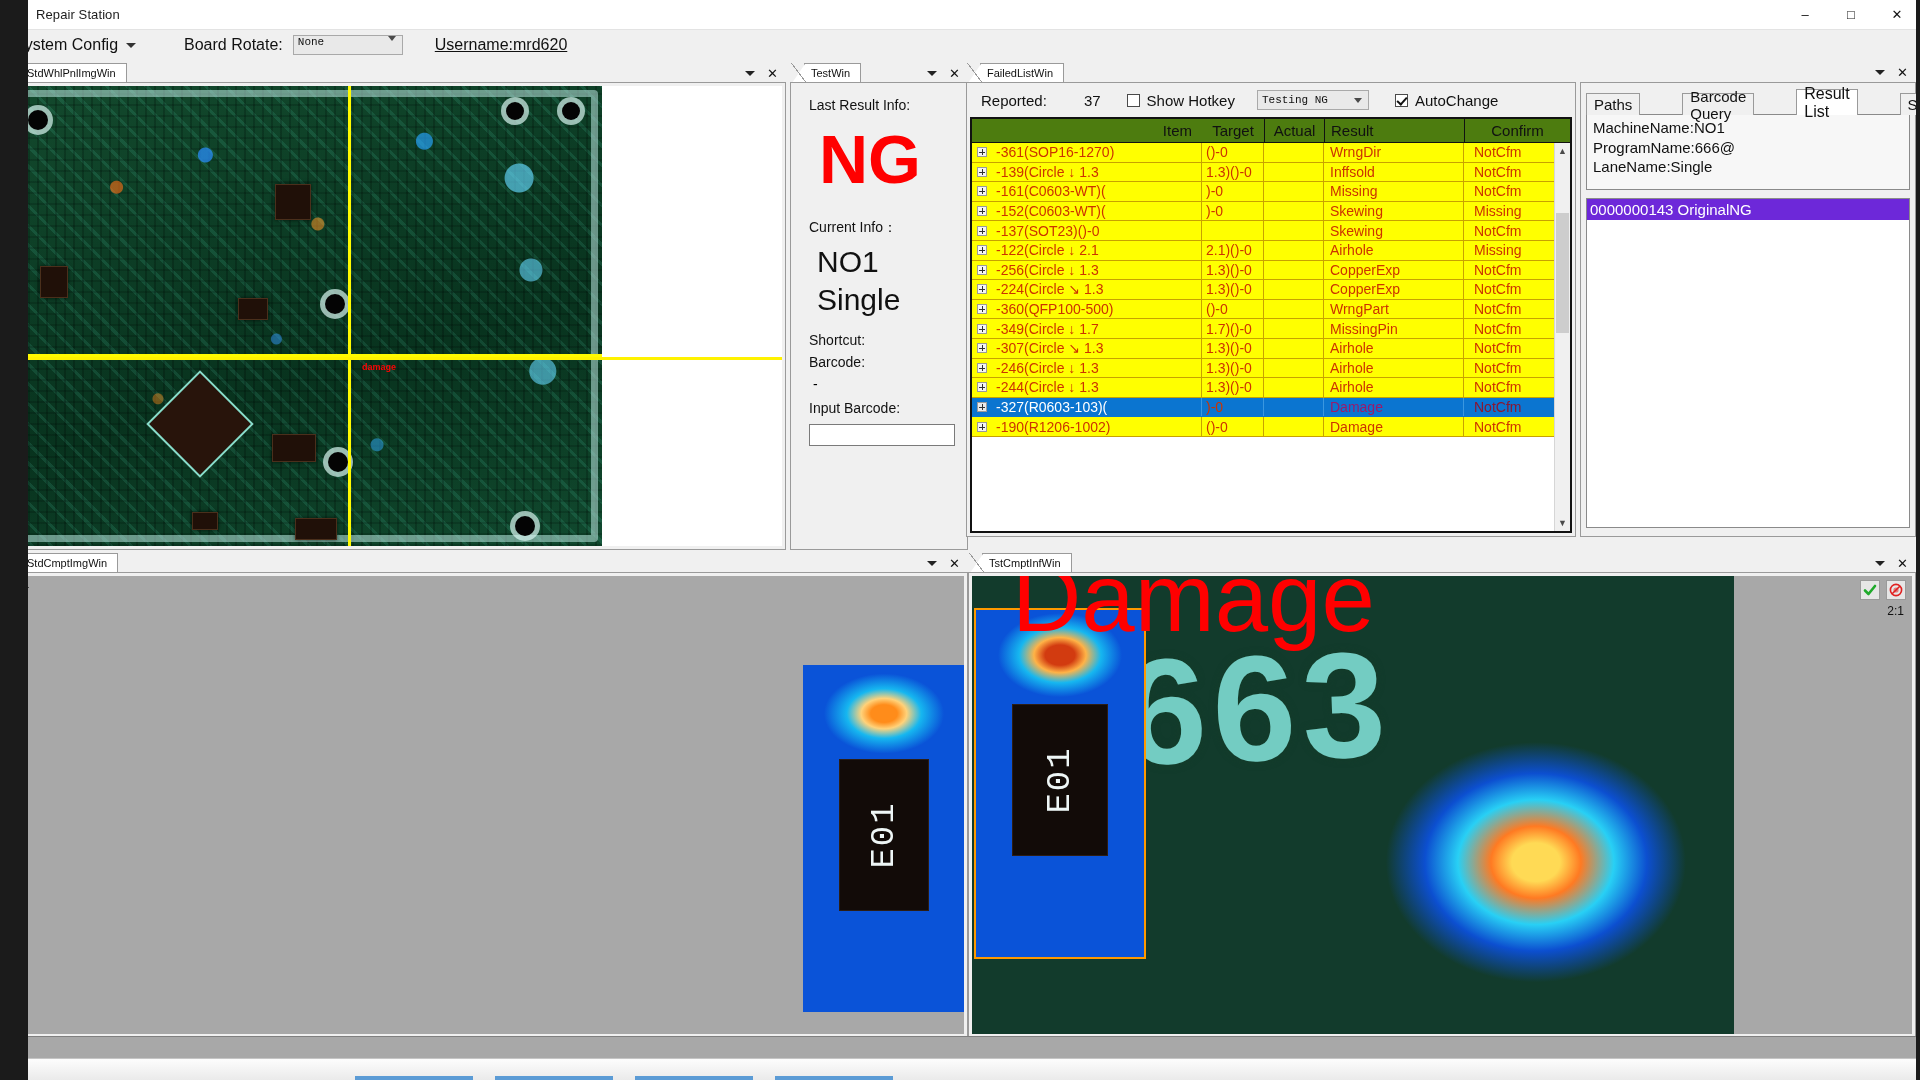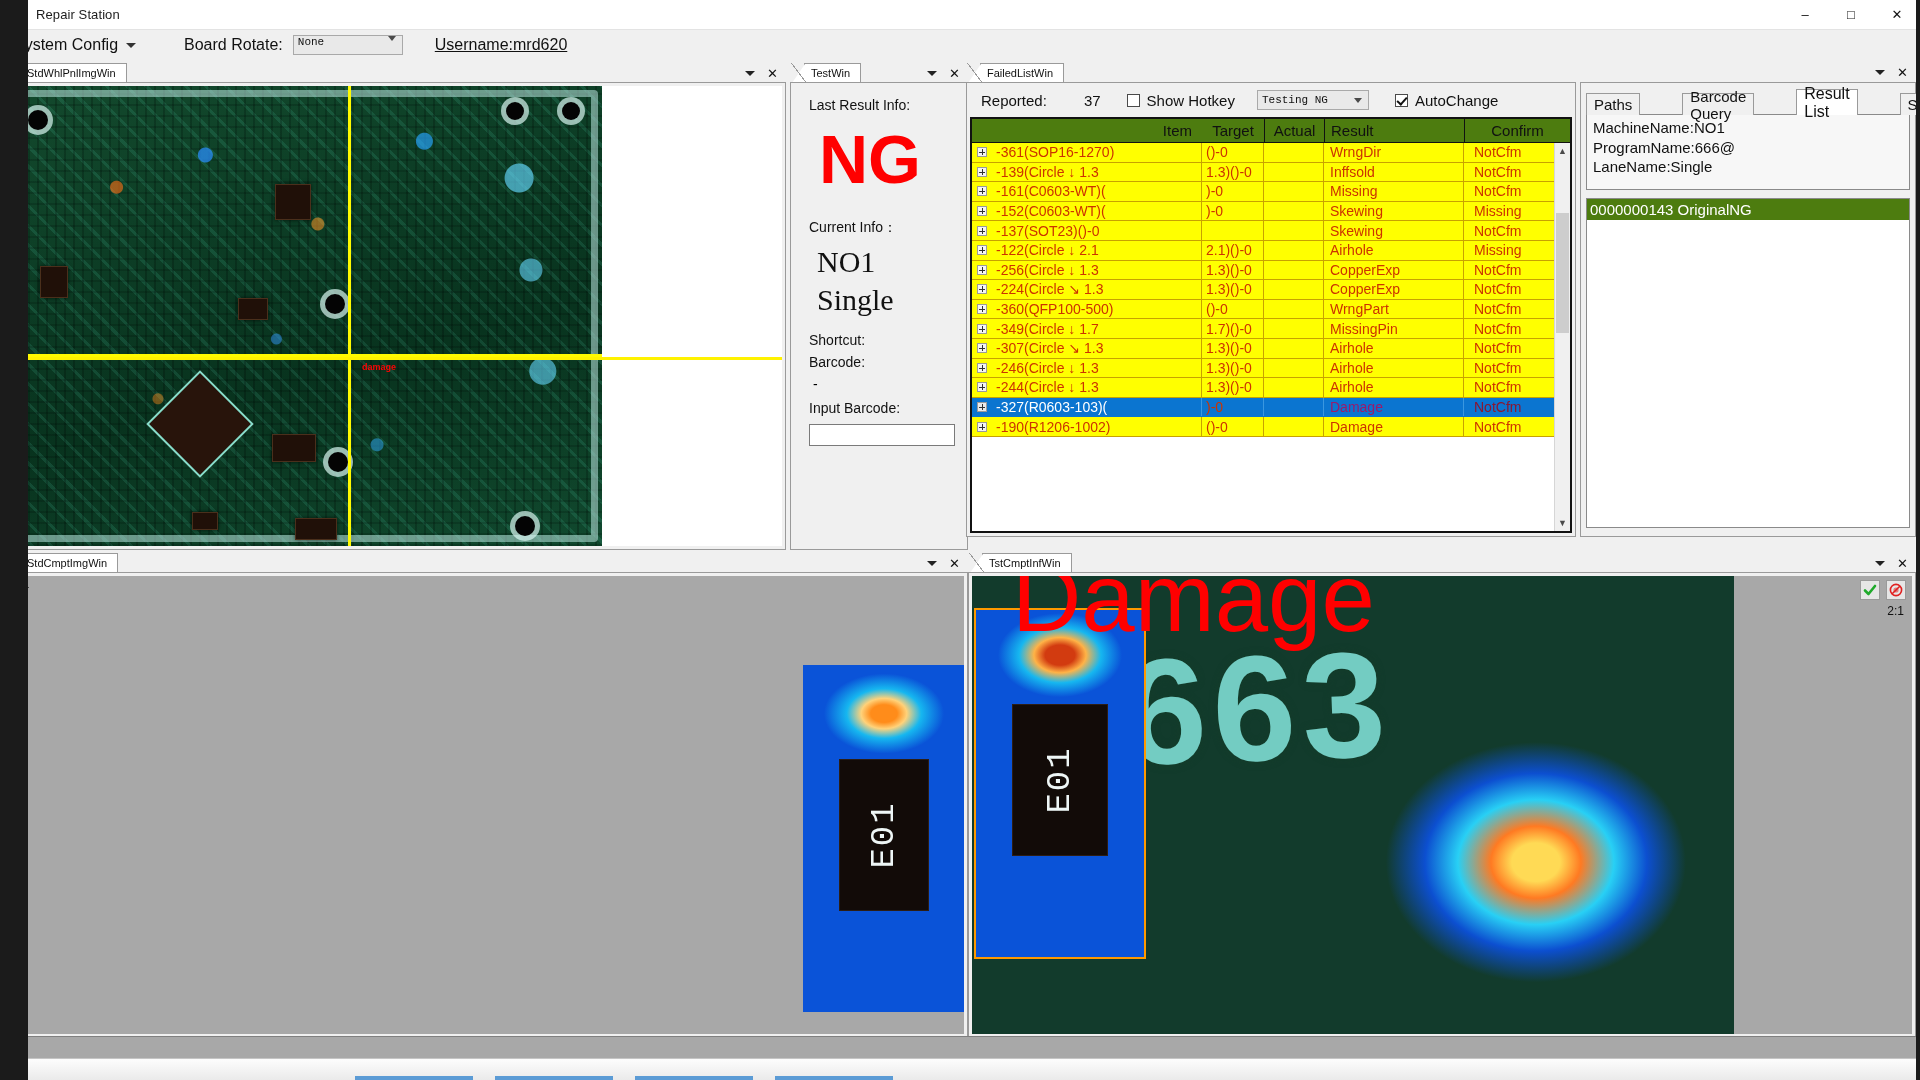--- a/index.html
+++ b/index.html
@@ -164,21 +164,21 @@
   }
 
   
   #p-testwin { left: 790px; top: 62px; width: 178px; height: 488px; }
   .tw-body { padding: 14px 12px 0 18px; }
   .tw-lbl { font-size: 14px; color: #111; margin-bottom: 6px; }
   .tw-ng {
     font-size: 68px; font-weight: bold; color: #f00;
     line-height: 1; margin: 12px 0 26px 10px;
   }
-  .tw-big { font-size: 30px; color: #111; line-height: 1.25; margin-left: 8px; font-family: Liberation Serif, serif; }
+  .tw-big { font-size: 30px; color: #111; line-height: 1.25; margin-left: 8px; }
   .tw-gap { height: 14px; }
   .tw-dash { font-size: 14px; margin: 6px 0 8px 4px; }
   .tw-input {
     margin-top: 8px; width: 146px; height: 22px;
     background: #fff; border: 1px solid #7a7a7a;
   }
 
   
   #p-failed { left: 966px; top: 62px; width: 610px; height: 475px; }
   .fl-toolbar {
@@ -278,21 +278,21 @@
   .rt-info {
     border: 1px solid #8a8a8a; background: #f7f7f7;
     height: 76px; margin-top: -1px; padding: 3px 6px;
     font-size: 15px; line-height: 1.3; color: #111;
   }
   .rt-list {
     margin-top: 8px; border: 1px solid #8a8a8a; background: #ffffff;
     height: 330px; overflow: hidden;
   }
   .rt-list-item {
-    height: 21px; background: #4d7c0f; color: #ffffff;
+    height: 21px; background: #6d28d9; color: #ffffff;
     font-size: 15px; display: flex; align-items: center; padding-left: 3px;
   }
 
   
   #p-stdcmpt { left: 6px; top: 552px; width: 962px; height: 486px; }
   .gray-canvas {
     position: absolute; left: 3px; top: 3px; right: 3px; bottom: 3px;
     background: #a8a8a8; overflow: hidden;
   }
   .zoom-tag { position: absolute; left: 4px; top: 2px; font-size: 11px; color: #111; }

